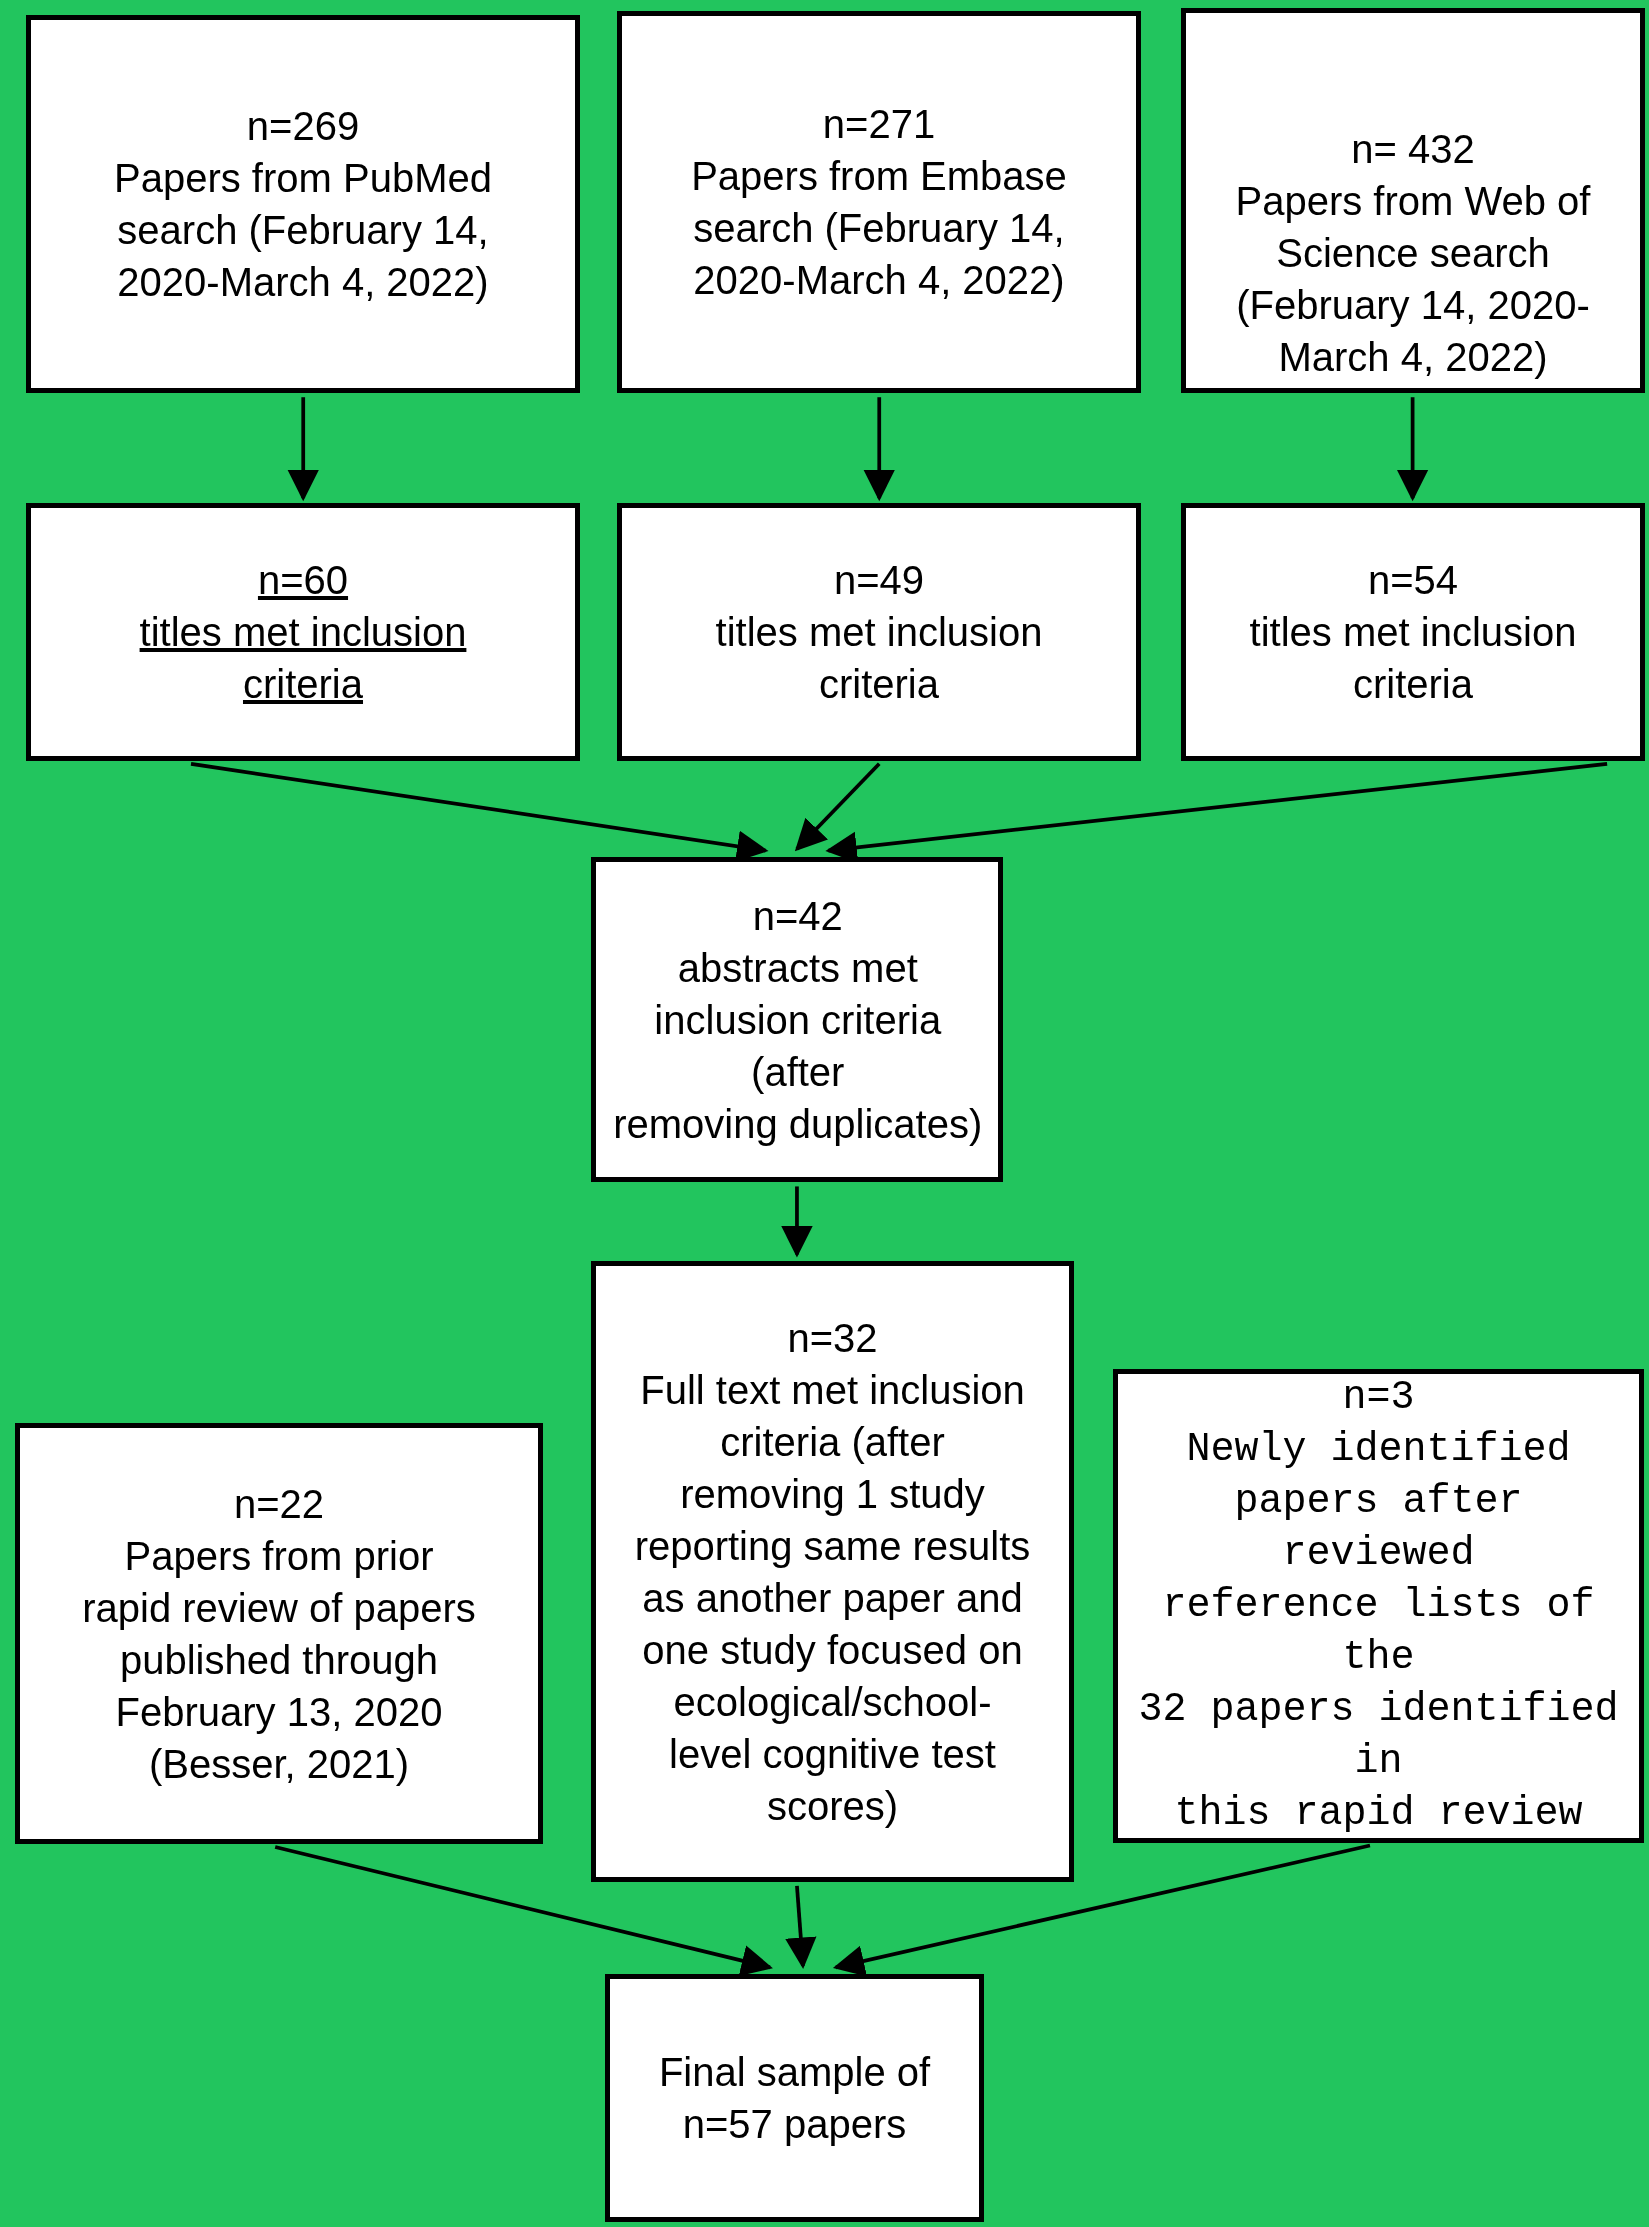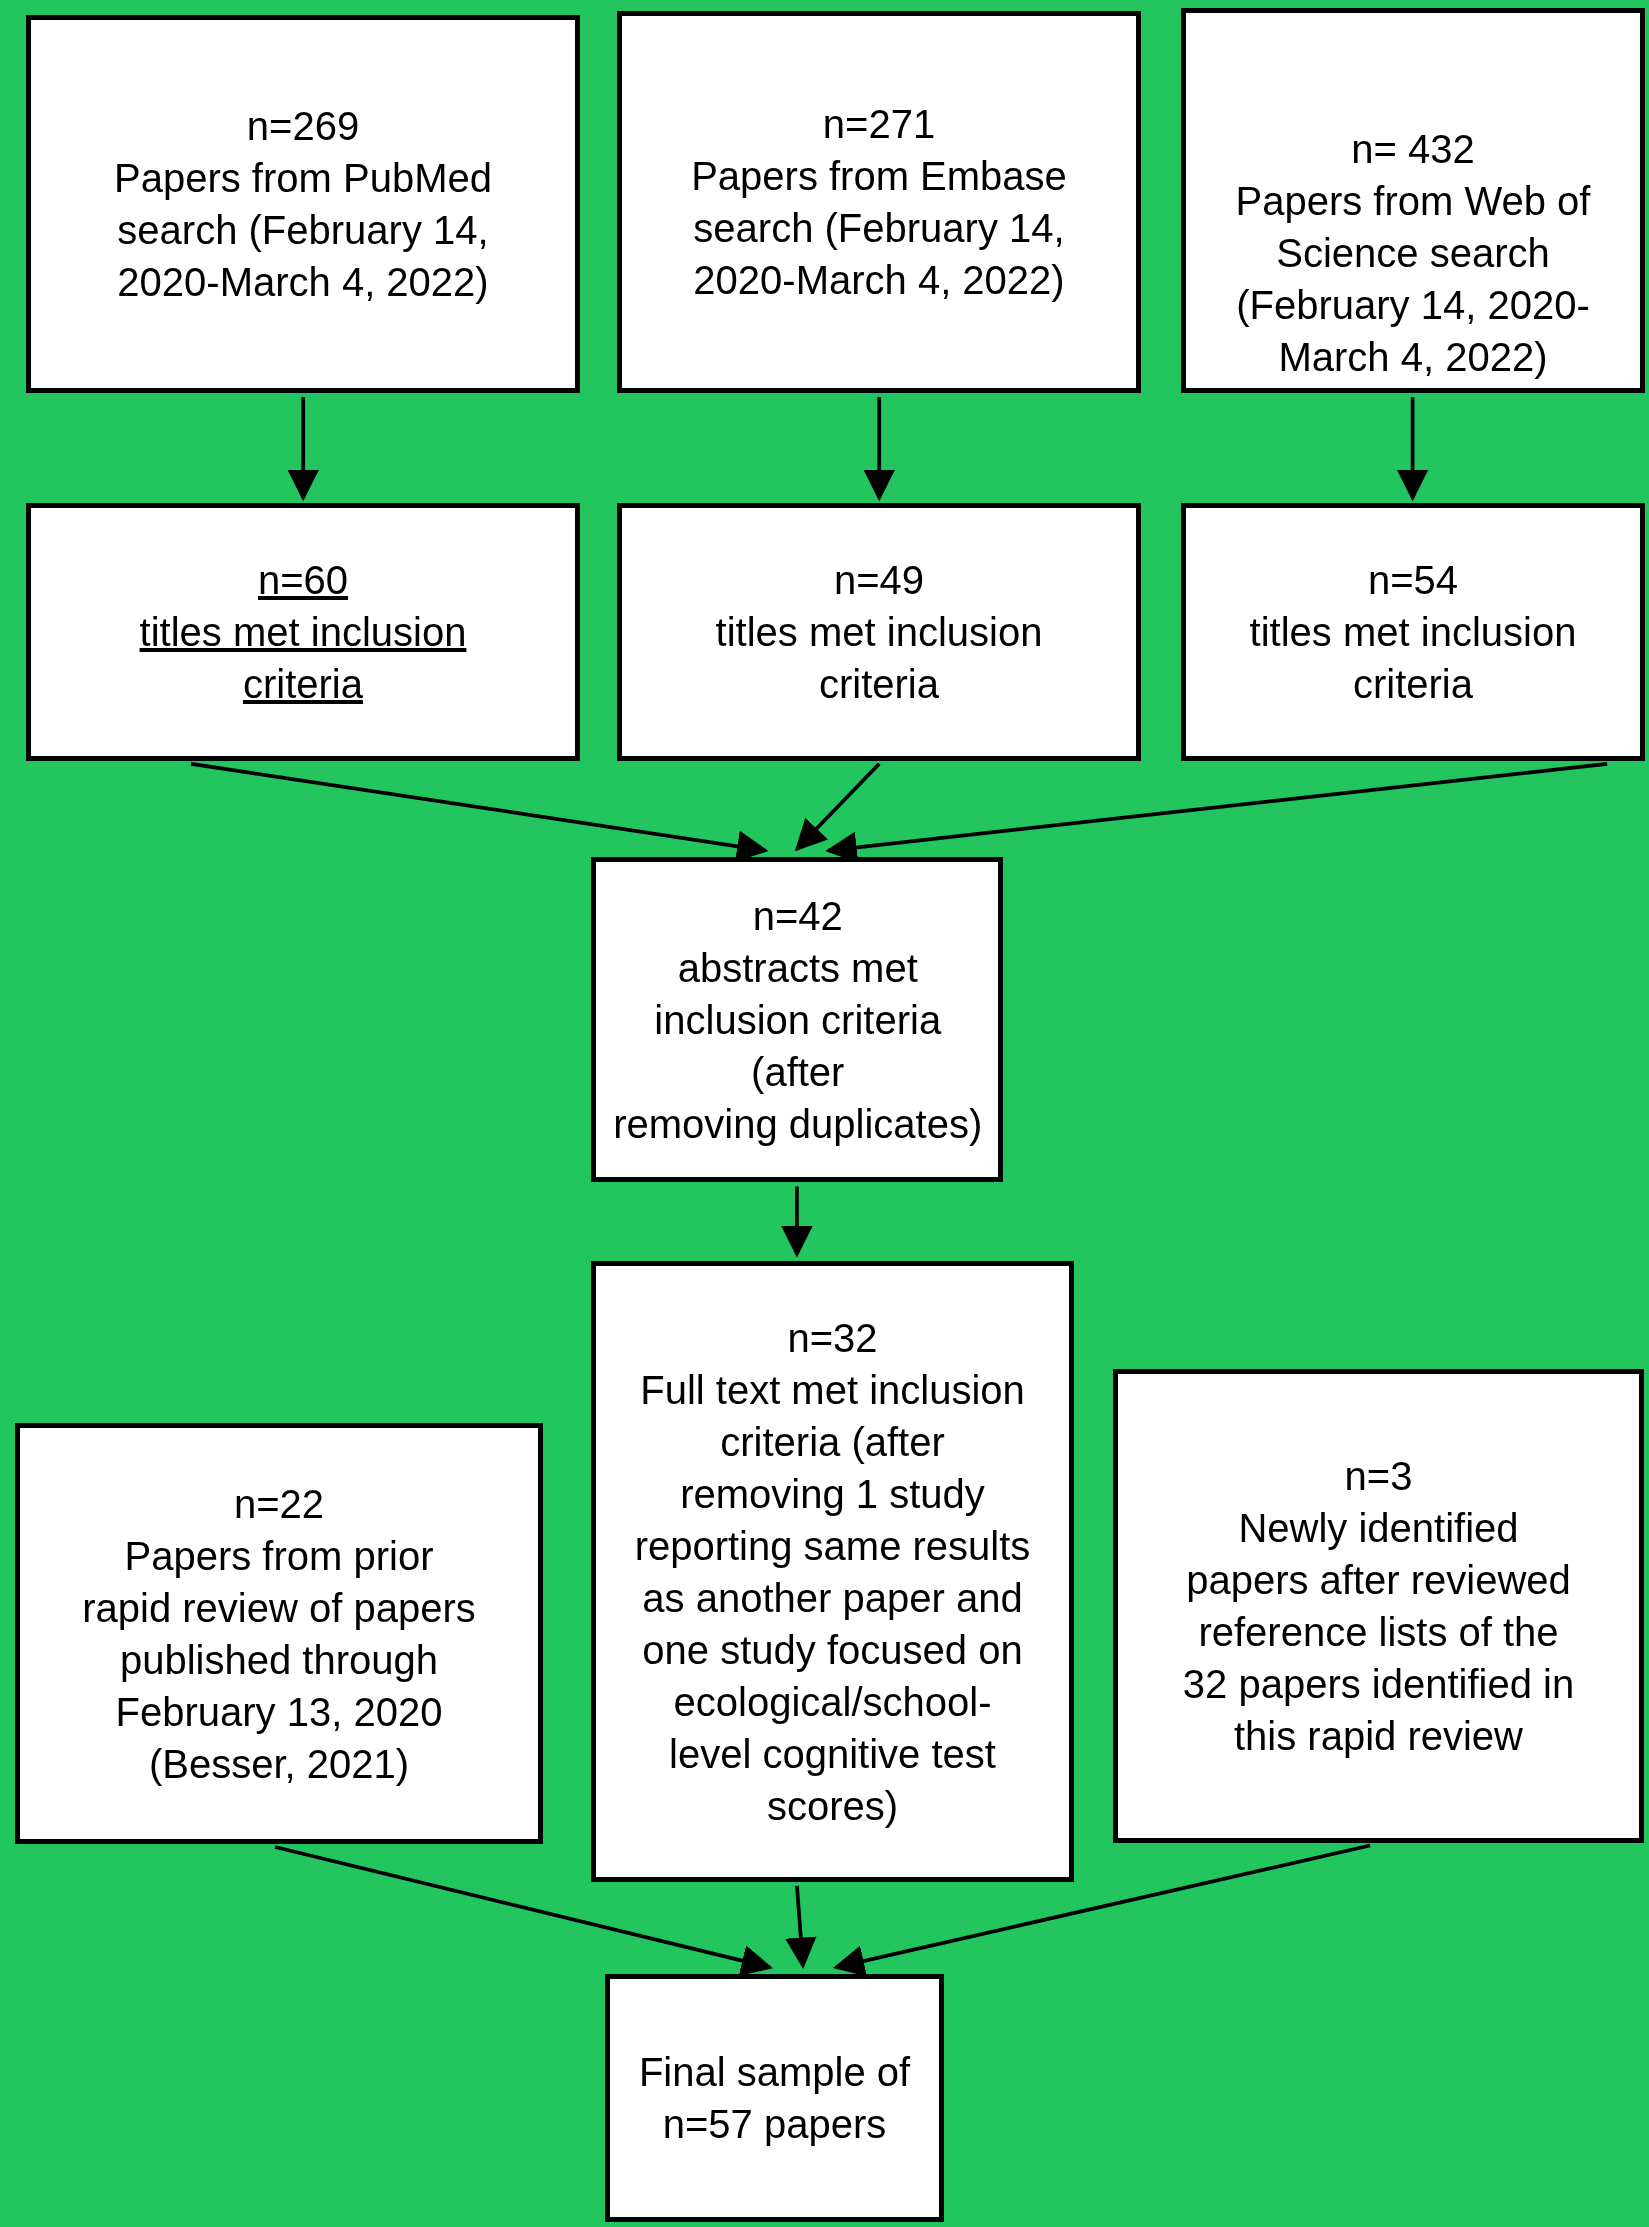--- a/index.html
+++ b/index.html
@@ -130,28 +130,28 @@
 
   <div class="node" style="left: 15px; top: 1423px; width: 528px; height: 421px; font-size: 40px;">
     <span class="label">n=22
 Papers from prior
 rapid review of papers
 published through
 February 13, 2020
 (Besser, 2021)</span>
   </div>
 
-  <div class="node" style="left: 1113px; top: 1369px; width: 531px; height: 474px; font-size: 40px;">
+  <div class="node" style="left: 1113px; top: 1369px; width: 531px; height: 474px; font-size: 40px; font-family: Liberation Mono, monospace;">
     <span class="label">n=3
 Newly identified
 papers after reviewed
 reference lists of the
 32 papers identified in
 this rapid review</span>
   </div>
 
-  <div class="node" style="left: 605px; top: 1974px; width: 339px; height: 248px; font-size: 40px;">
+  <div class="node" style="left: 605px; top: 1974px; width: 379px; height: 248px; font-size: 40px;">
     <span class="label">Final sample of
 n=57 papers</span>
   </div>
 
 </div>
 
 
 </body></html>

